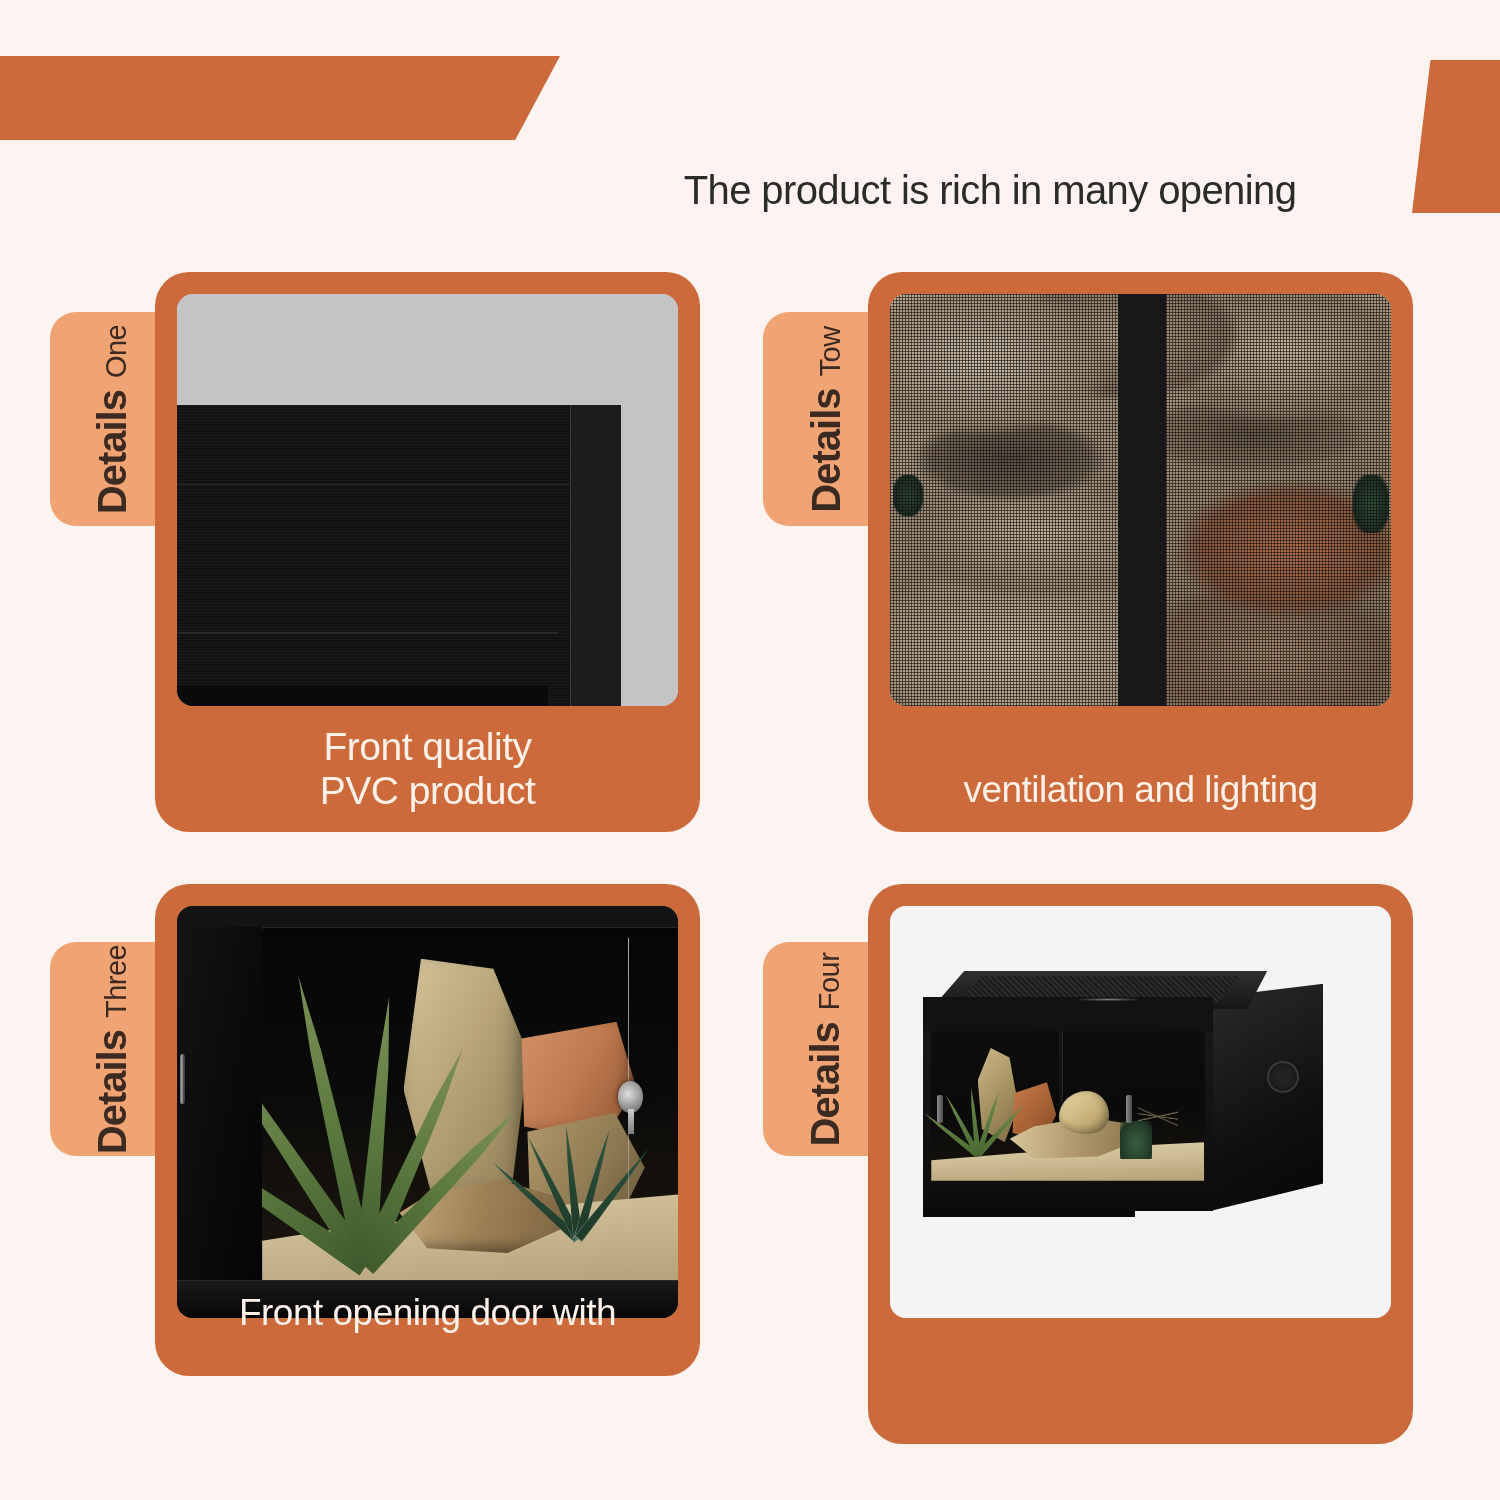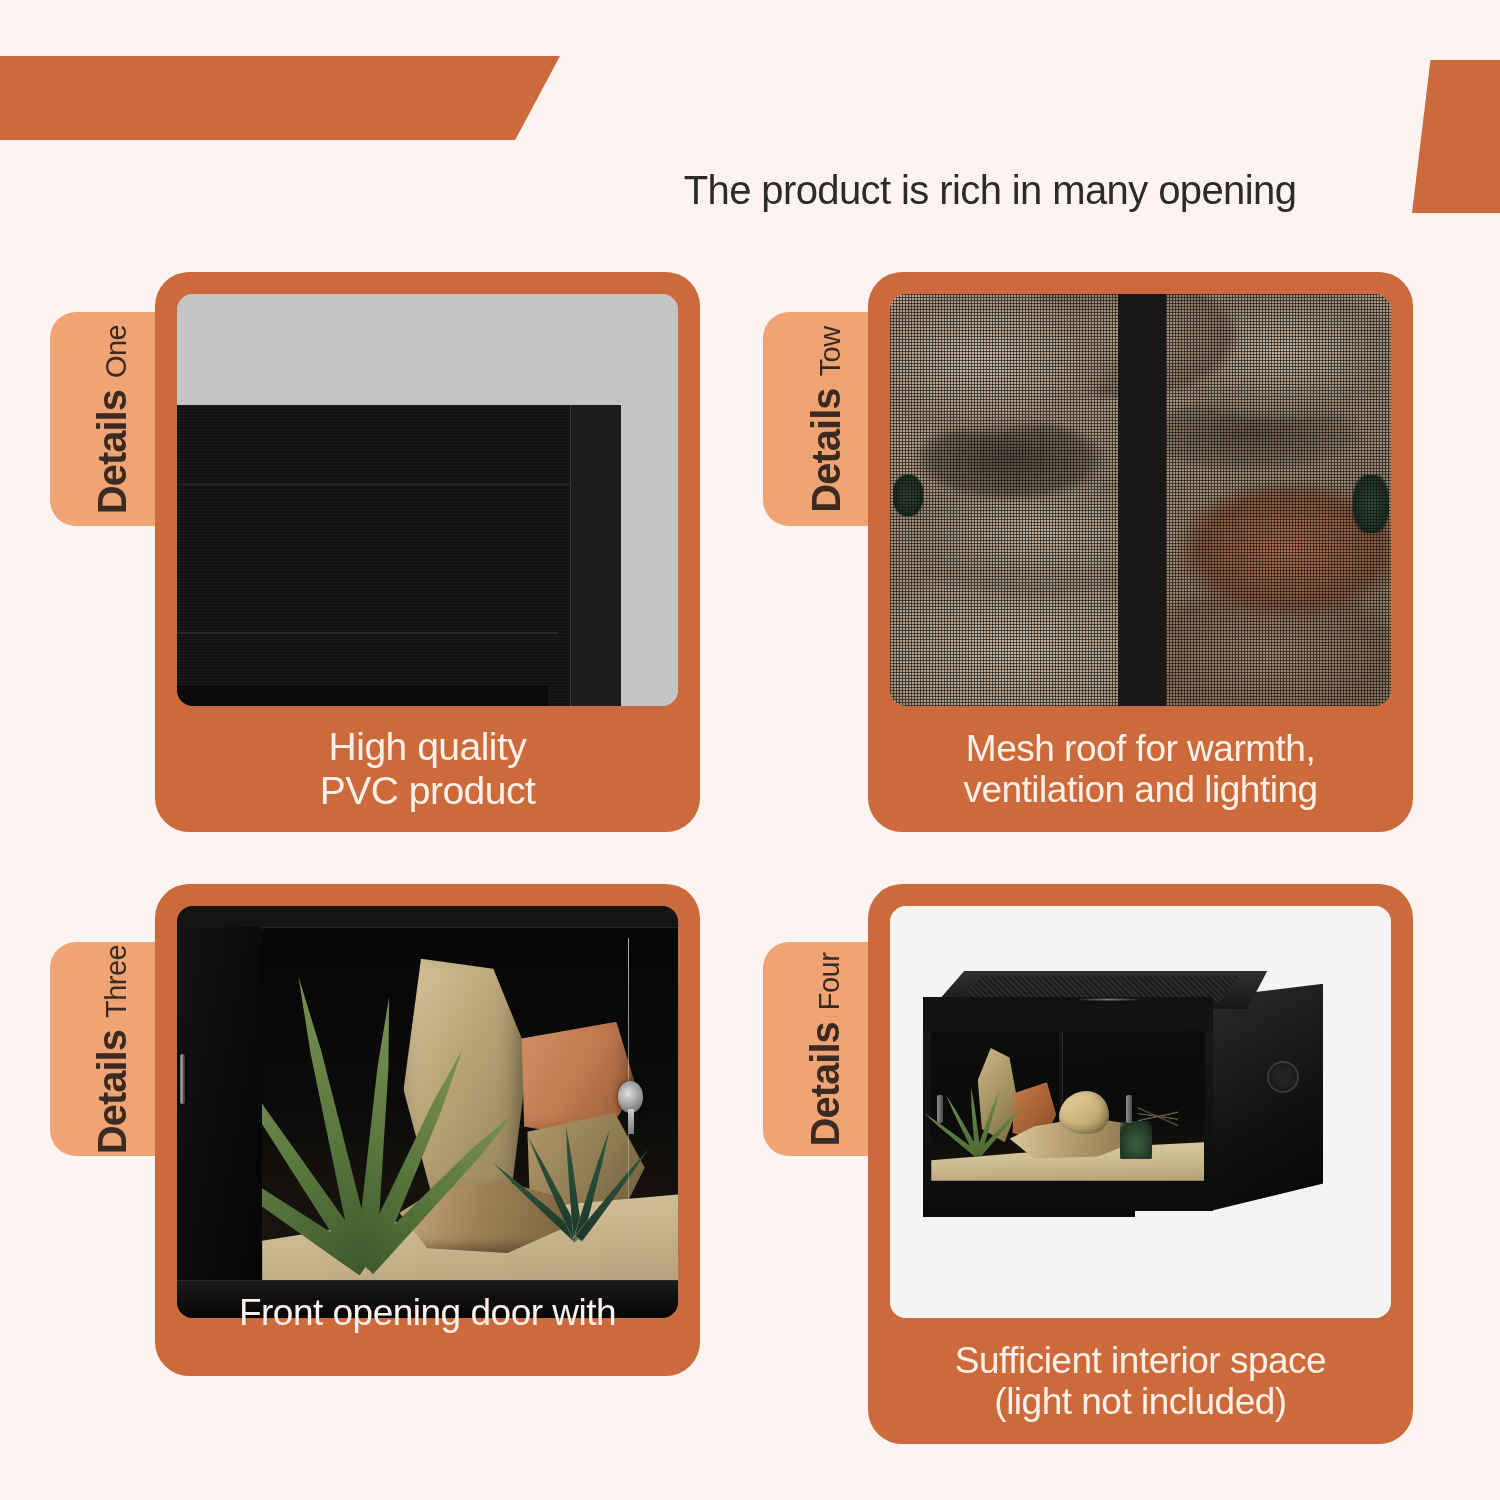--- a/index.html
+++ b/index.html
@@ -332,39 +332,39 @@
     <div class="pvc-bg"></div>
     <div class="pvc-panel"></div>
     <div class="pvc-tex"></div>
     <div class="pvc-edge"></div>
     <div class="pvc-line1"></div>
     <div class="pvc-line2"></div>
     <div class="pvc-line3"></div>
   </div>
   <div class="caption">
     <span>
-      <span>High quality</span><br>
+      <span>Front quality</span><br>
       <span>PVC product</span>
     </span>
   </div>
 </div>
 
 <div class="card c2">
   <div class="photo">
     <div class="mesh-wrap">
       <div class="mesh-rocks"></div>
       <div class="mesh-green1"></div>
       <div class="mesh-green2"></div>
       <div class="mesh-grid"></div>
       <div class="mesh-bar"></div>
     </div>
   </div>
   <div class="caption small">
     <span>
-      <span>Mesh roof  for  warmth,</span><br>
+      <br>
       <span>ventilation and lighting</span>
     </span>
   </div>
 </div>
 
 <div class="card c3">
   <div class="photo">
     <div class="t3-wrap">
       <div class="t3-toprail"></div>
       <div class="t3-leftdoor">
@@ -433,19 +433,13 @@
           <div class="t4-succ"></div>
           <div class="t4-grass"></div>
           <div class="t4-hdlL"></div>
           <div class="t4-hdlR"></div>
           <div class="t4-base"></div>
         </div>
         <div class="t4-vent"></div>
       </div>
     </div>
   </div>
-  <div class="caption small">
-    <span>
-      <span>Sufficient interior space</span><br>
-      <span>(light not included)</span>
-    </span>
-  </div>
 </div>
 
 </body></html>

